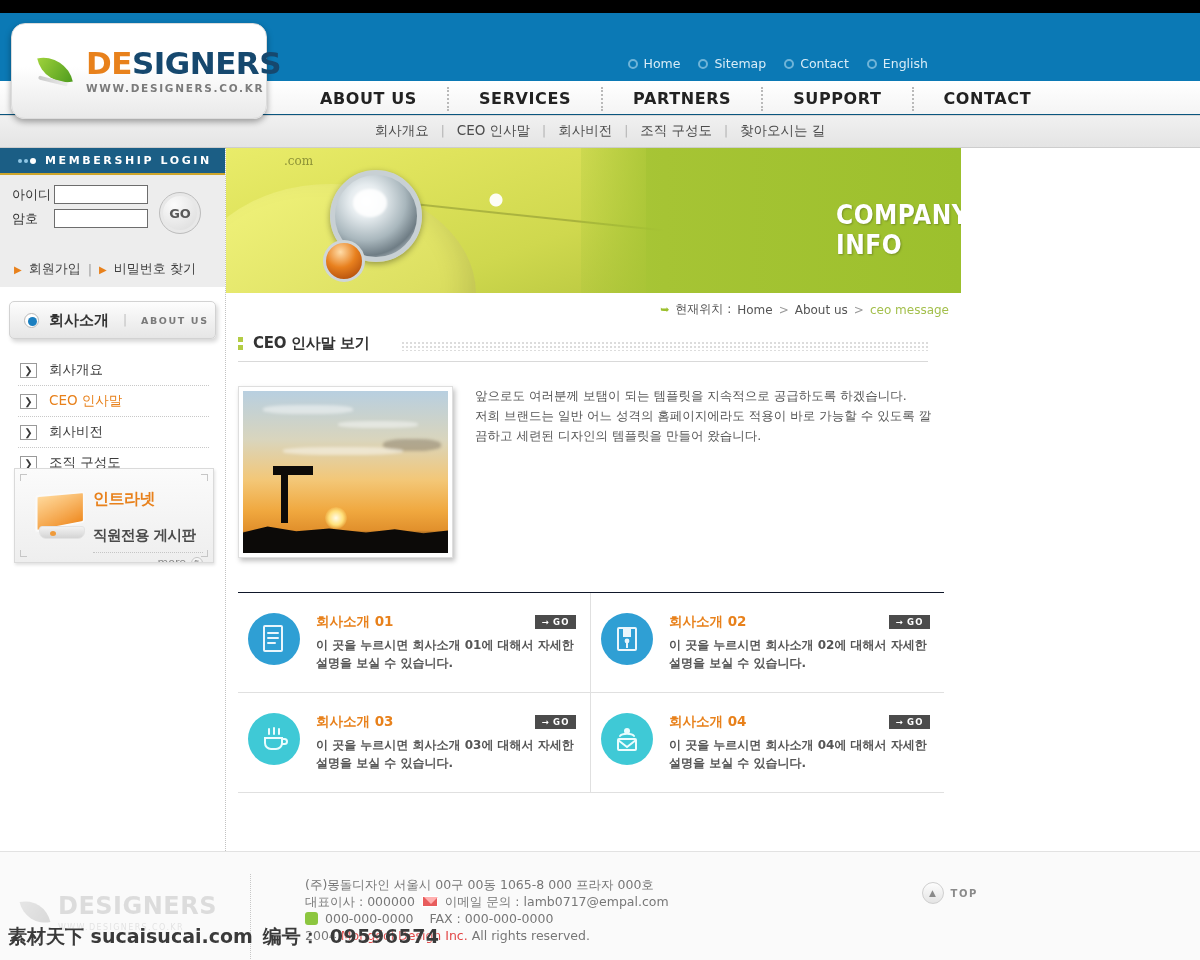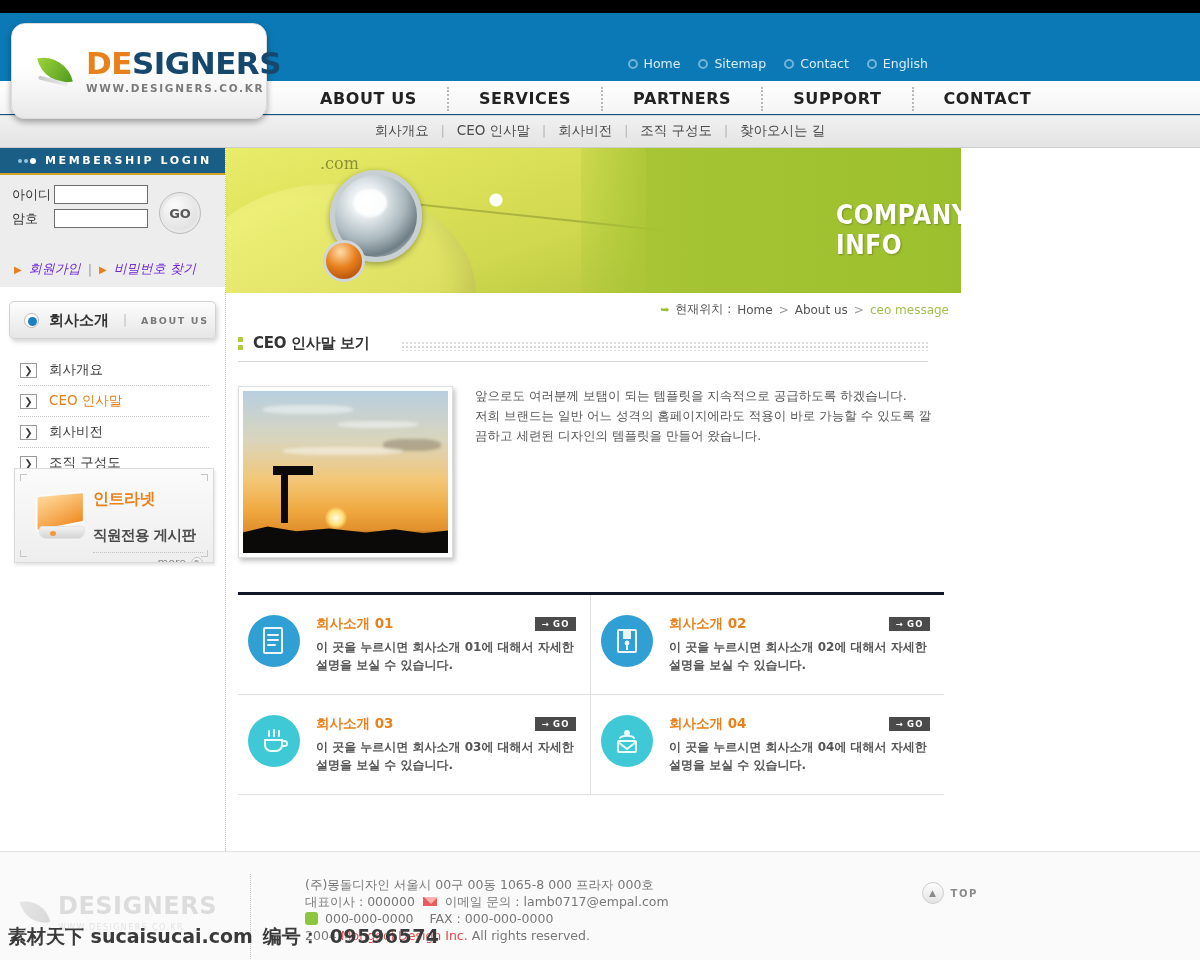--- a/index.html
+++ b/index.html
@@ -130,21 +130,21 @@
     background:radial-gradient(circle at 35% 30%,#fbfbfb,#d6d6d6);
     border:1px solid #bdbdbd; box-shadow:inset 0 0 0 3px #e8e8e8;
     display:flex; align-items:center; justify-content:center;
     font-size:13px; font-weight:bold; color:#5a5a5a; cursor:pointer;
   }
   .login-links{
     background:#ededed; padding:2px 0 9px 14px;
     display:flex; align-items:center; gap:7px; font-size:13px; color:#333;
   }
   .login-links .arw{ color:#e8811b; font-size:10px; }
-  .login-links a{ color:#6d28d9; text-decoration:none;font-style:italic; }
+  .login-links a{ color:#404040; text-decoration:none; }
   .login-links .vbar{ color:#9e9e9e; }
 
   
   .menu-head{
     margin:14px 9px 0 9px; height:38px;
     background:linear-gradient(#fdfdfd,#e6e6e6);
     border:1px solid #d2d2d2; border-radius:5px;
     box-shadow:2px 3px 4px rgba(0,0,0,.16);
     display:flex; align-items:center; padding-left:14px; gap:10px;
   }
@@ -253,22 +253,22 @@
     content:""; position:absolute; left:18px; top:14px; width:34px;height:28px;
     border-radius:50%; background:rgba(255,255,255,.85); filter:blur(1px);
   }
   .banner .signal{
     position:absolute; left:97px; top:92px; width:42px; height:42px;
     border-radius:50%;
     background:radial-gradient(circle at 40% 25%,#ffdca8 0%,#e8801e 45%,#a03d06 100%);
     border:3px solid #cfd6d8;
   }
   .banner .plate-url{
-    position:absolute; left:58px; top:6px; font-size:16px; color:#6f7528;
-    font-family:"DejaVu Serif","Liberation Serif",serif; opacity:.75;margin-left:36px;
+    position:absolute; left:58px; top:6px; font-size:12px; color:#6f7528;
+    font-family:"DejaVu Serif","Liberation Serif",serif; opacity:.75;
   }
   .banner .bodyline{
     position:absolute; left:180px; top:70px; width:300px; height:2px;
     background:rgba(120,130,40,.45); transform:rotate(6deg);
   }
   .banner .greenpanel{
     position:absolute; left:355px; top:0; right:0; bottom:0;
     background:linear-gradient(90deg,rgba(168,198,58,.25) 0%, #a6c434 22%, #9cc02d 100%);
   }
   .banner .gp-light{
@@ -341,21 +341,21 @@
   .photo .c1{ left:20px; top:14px; width:90px; height:9px; }
   .photo .c2{ left:95px; top:30px; width:80px; height:7px; }
   .photo .c3{ left:140px; top:48px; width:58px; height:12px; background:rgba(140,130,110,.55);}
   .photo .c4{ left:40px; top:56px; width:120px; height:8px; }
   .greet-text{ font-size:12.5px; color:#555; line-height:20px; max-width:460px; }
 
   
   .cards{
     margin:34px 0 0 12px; width:706px;
     display:grid; grid-template-columns:1fr 1fr;
-    border-top:3px solid #0f172a;
+    border-top:1px solid #0f172a;
   }
   .card{
     display:flex; align-items:flex-start; gap:16px;
     padding:20px 14px 18px 10px; height:100px;
     border-bottom:1px solid #e0e0e0;
   }
   .card:nth-child(odd){ border-right:1px solid #e0e0e0; }
   .cicon{
     width:52px;height:52px;border-radius:50%; flex:none;
     display:flex; align-items:center; justify-content:center;

